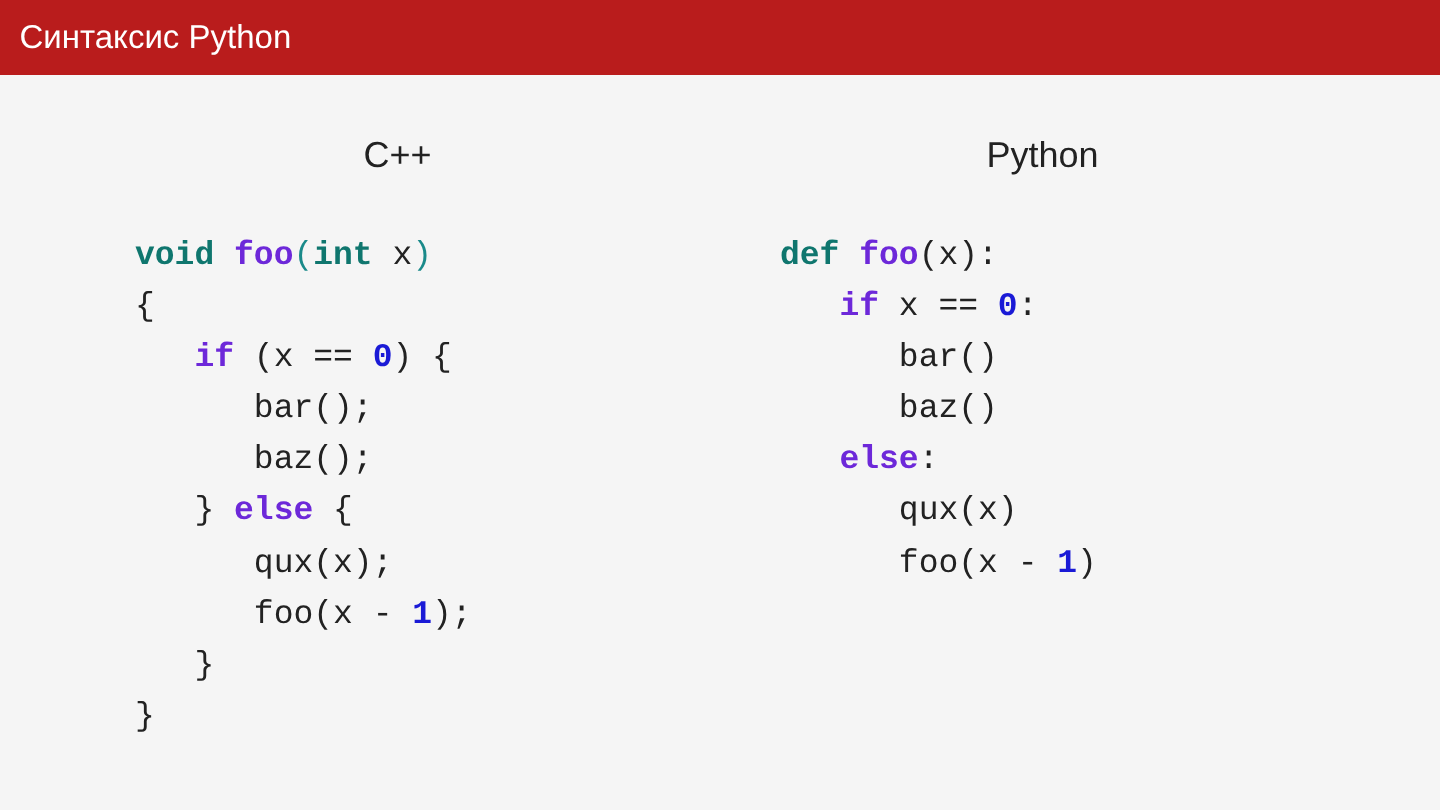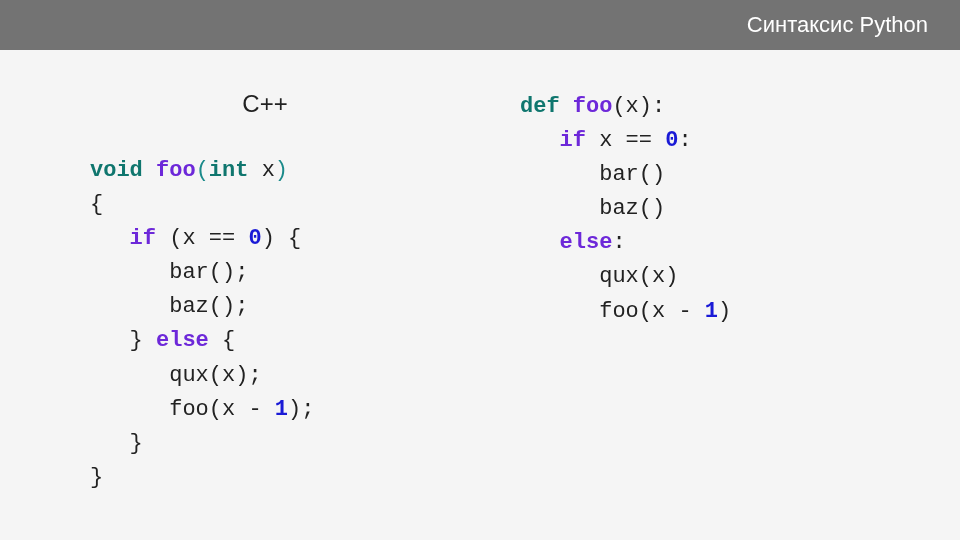--- a/index.html
+++ b/index.html
@@ -4,26 +4,25 @@
   <style>
     * { margin: 0; padding: 0; box-sizing: border-box; }
     body {
       width: 960px;
       height: 540px;
       background: #f5f5f5;
       font-family: "Segoe UI", Arial, sans-serif;
       overflow: hidden;
     }
     .header {
-      background: #737373;
+      background: #b91c1c;
       color: #fff;
-      padding: 12px 32px;
+      padding: 12px 13px;
       font-size: 22px;
       font-weight: 300;
-      text-align: right;
     }
     .content {
       display: flex;
       padding: 40px 80px 0 80px;
       gap: 60px;
     }
     .column {
       flex: 1;
     }
     .col-title {
@@ -63,20 +62,21 @@
       <span>bar();</span>
       <span>baz();</span>
    <span>} </span><span class="kw-green">else</span><span> {</span>
       <span>qux(x);</span>
       <span>foo(x - </span><span class="num">1</span><span>);</span>
    <span>}</span>
 <span>}</span></div>
   </div>
 
   <div class="column">
+    <div class="col-title">Python</div>
     <div class="code"><span class="kw-blue">def</span> <span class="kw-green">foo</span><span>(x):</span>
    <span class="kw-green">if</span> <span>x</span><span> == </span><span class="num">0</span><span>:</span>
       <span>bar()</span>
       <span>baz()</span>
    <span class="kw-green">else</span><span>:</span>
       <span>qux(x)</span>
       <span>foo(x - </span><span class="num">1</span><span>)</span></div>
   </div>
 
 </div>

